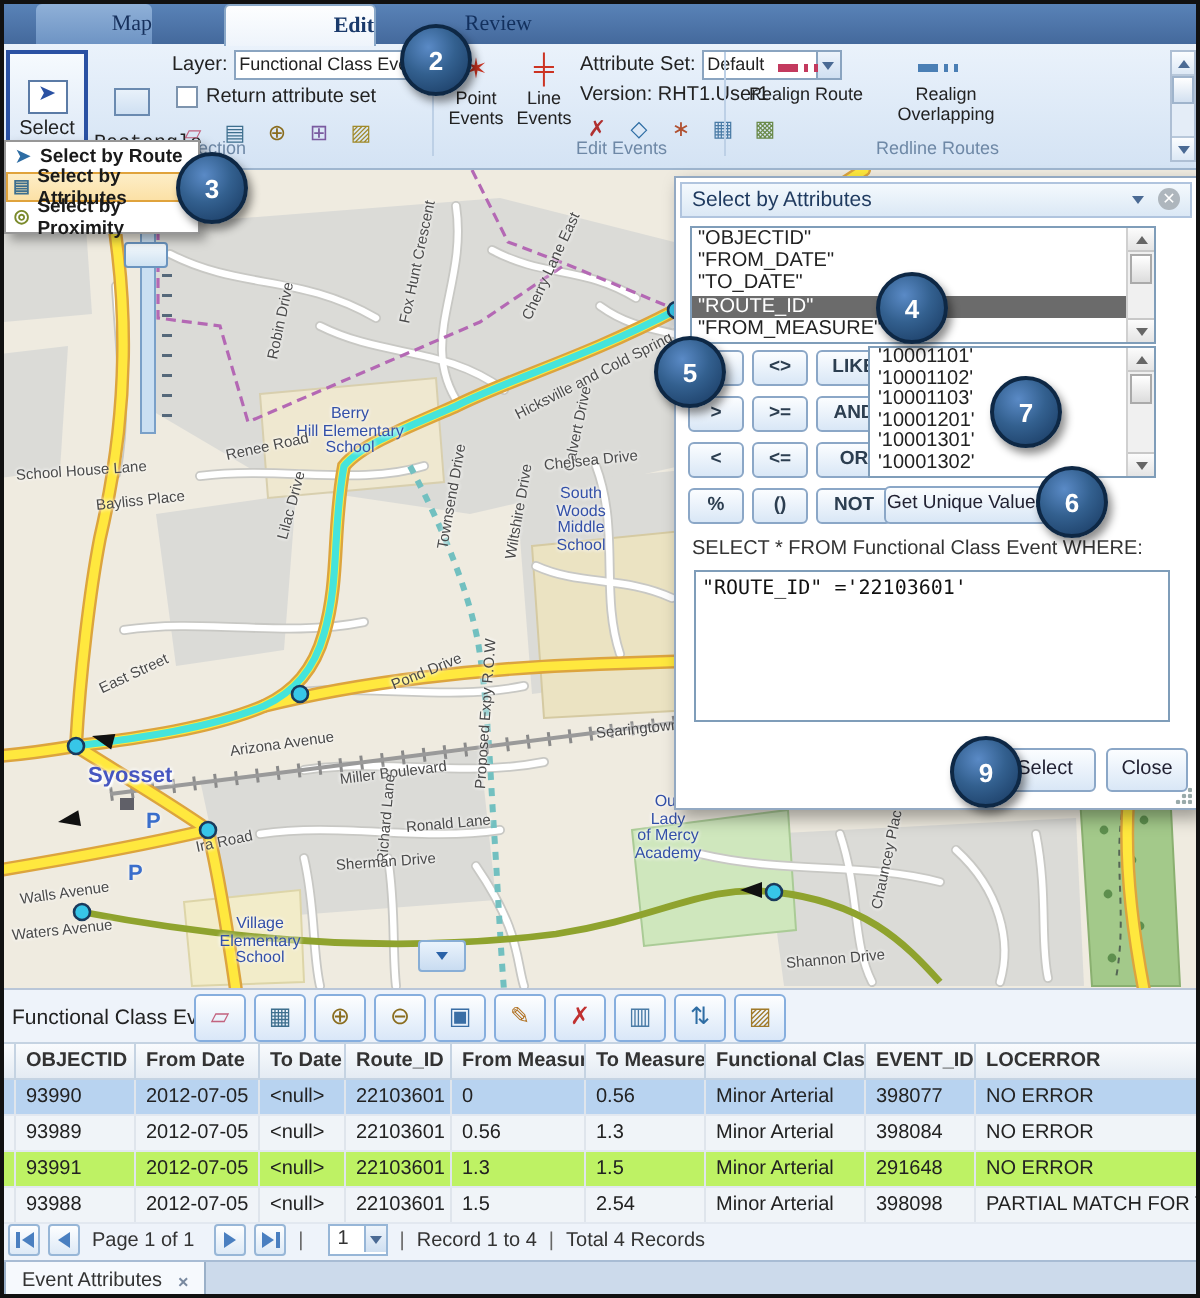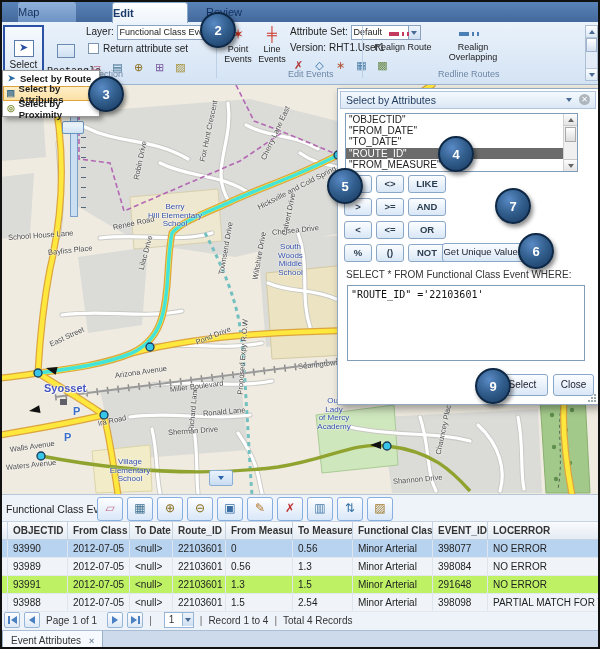--- a/index.html
+++ b/index.html
@@ -2,22 +2,22 @@
 <html style="--selection-highlight: #2a51a3; --menu-highlight: #fce1a6; --callout-dark: #17375e; --callout-light: #5a8ac6; --route-cyan: #35e3e8; --route-green: #8fa32e; --road-yellow: #ffe83e; --road-casing: #dca43e; --selected-row: #b8d3f0; --selected-field-bg: #6b6b6b; --header-grad: #e4ebf3;"><head>
 <meta charset="utf-8">
 <style>
   html,body{margin:0;padding:0;background:#fff;}
   #app{position:relative;width:600px;height:649px;font-family:"Liberation Sans",sans-serif;
        overflow:hidden;background:#fff;}
   #frame{position:absolute;inset:0;border:2px solid #111;pointer-events:none;z-index:60;}
   
   #tabbar{position:absolute;left:0;top:0;width:600px;height:22px;
     background:linear-gradient(#5b85ba,#44699c);z-index:5;}
-  .rtab{position:absolute;top:2px;height:20px;line-height:20px;text-align:left;
-    font-size:11px;color:#16305c;border-radius:3px 3px 0 0;}
+  .rtab{position:absolute;top:2px;height:20px;line-height:20px;text-align:right;
+    font-size:11px;color:#16305c;border-radius:3px 3px 0 0;font-family:Liberation Serif, serif;}
   #tab-map{left:18px;width:58px;background:linear-gradient(#8fb0d8,#6e94c4);}
   #tab-edit{left:112px;width:74px;background:linear-gradient(#fdfeff,#eef4fb);
     border:1px solid #8aa8c8;border-bottom:none;font-weight:bold;color:#1a3a6b;}
   #tab-review{left:206px;width:60px;color:#12305e;}
   
   #ribbon{position:absolute;left:0;top:22px;width:600px;height:62px;
     background:linear-gradient(#eaf2fb,#d4e3f4);border-bottom:1px solid #9fb6cf;z-index:4;}
   .vsep{position:absolute;top:4px;height:52px;width:1px;background:#bdd0e6;}
   .grp-label{position:absolute;top:47px;font-size:9px;color:#6e88a6;}
   #select-btn{position:absolute;left:3px;top:3px;width:37px;height:43px;
@@ -483,20 +483,37 @@
         <div class="op-btn" style="left: 6px; top: 109px; width: 26px;">&gt;</div>
         <div class="op-btn" style="left: 38px; top: 109px; width: 26px;">&gt;=</div>
         <div class="op-btn" style="left: 70px; top: 109px; width: 36px;">AND</div>
         <div class="op-btn" style="left: 6px; top: 132px; width: 26px;">&lt;</div>
         <div class="op-btn" style="left: 38px; top: 132px; width: 26px;">&lt;=</div>
         <div class="op-btn" style="left: 70px; top: 132px; width: 36px;">OR</div>
         <div class="op-btn" style="left: 6px; top: 155px; width: 26px;">%</div>
         <div class="op-btn" style="left: 38px; top: 155px; width: 26px;">()</div>
         <div class="op-btn" style="left: 70px; top: 155px; width: 36px;">NOT</div>
       </div>
+    <div id="values-list">
+        <div class="val-row">'10001101'</div>
+        <div class="val-row">'10001102'</div>
+        <div class="val-row">'10001103'</div>
+        <div class="val-row">'10001201'</div>
+        <div class="val-row">'10001301'</div>
+        <div class="val-row">'10001302'</div>
+        <div class="vscroll">
+          <div class="vs-btn">
+            <span class="tri-up"></span>
+          </div>
+          <div class="vs-thumb"></div>
+          <div class="vs-btn bot">
+            <span class="tri-dn"></span>
+          </div>
+        </div>
+      </div>
     <div id="uniq-btn">Get Unique Values</div>
     <div id="where-label">SELECT * FROM Functional Class Event WHERE:</div>
     <div id="where-box">"ROUTE_ID" ='22103601'</div>
     <div id="btn-select" class="dlg-btn">Select</div>
     <div id="btn-close" class="dlg-btn">Close</div>
     <div id="resize-h"></div>
   </div>
 
   <div id="callouts">
       <div class="callout" style="left: 200px; top: 12px;">2</div>
@@ -539,21 +556,21 @@
           <div style="color: rgb(46, 109, 164);">⇅</div>
         </div>
         <div class="tb-btn">
           <div style="color: rgb(160, 122, 42);">▨</div>
         </div>
       </div>
     <div id="grid">
         <div class="g-row hdr">
           <div class="g-cell" style="width: 8px;"></div>
           <div class="g-cell" style="width: 60px;">OBJECTID</div>
-          <div class="g-cell" style="width: 62px;">From Class</div>
+          <div class="g-cell" style="width: 62px;">From Date</div>
           <div class="g-cell" style="width: 43px;">To Date</div>
           <div class="g-cell" style="width: 53px;">Route_ID</div>
           <div class="g-cell" style="width: 67px;">From Measure</div>
           <div class="g-cell" style="width: 60px;">To Measure</div>
           <div class="g-cell" style="width: 80px;">Functional Class</div>
           <div class="g-cell" style="width: 55px;">EVENT_ID</div>
           <div class="g-cell" style="width: 112px;">LOCERROR</div>
         </div>
         <div class="g-row body sel">
           <div class="g-cell" style="width: 8px;"></div>

